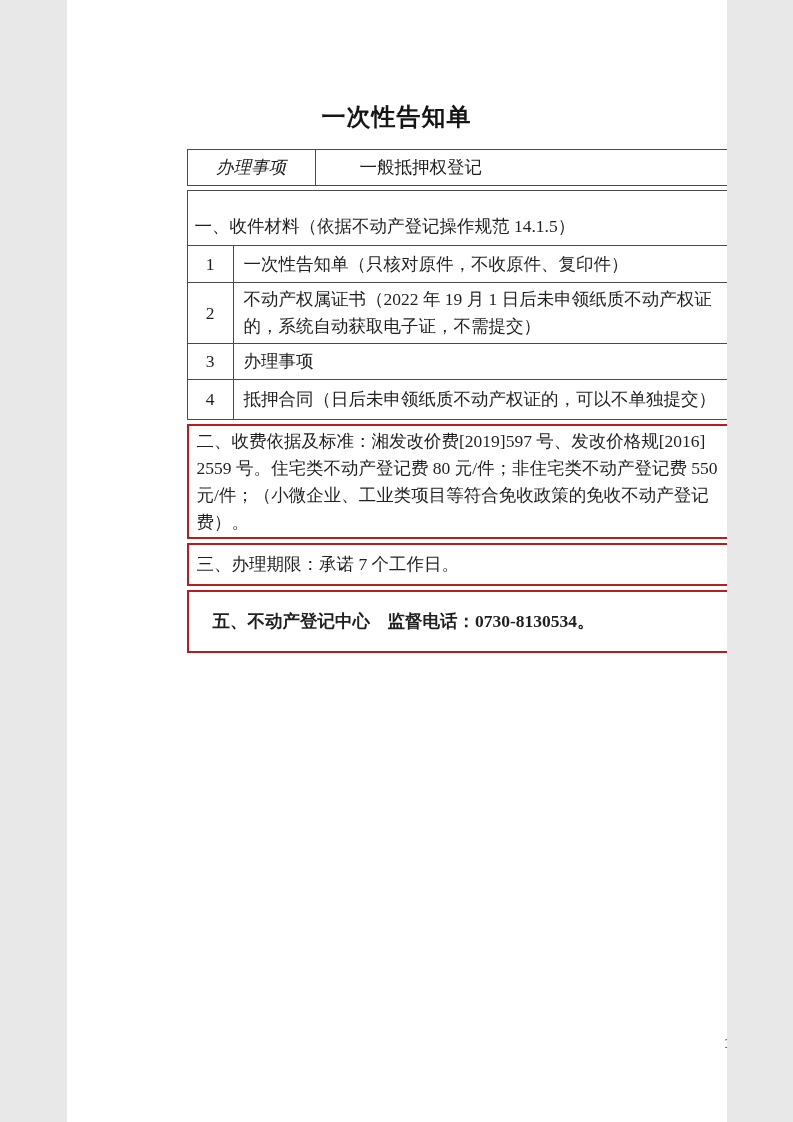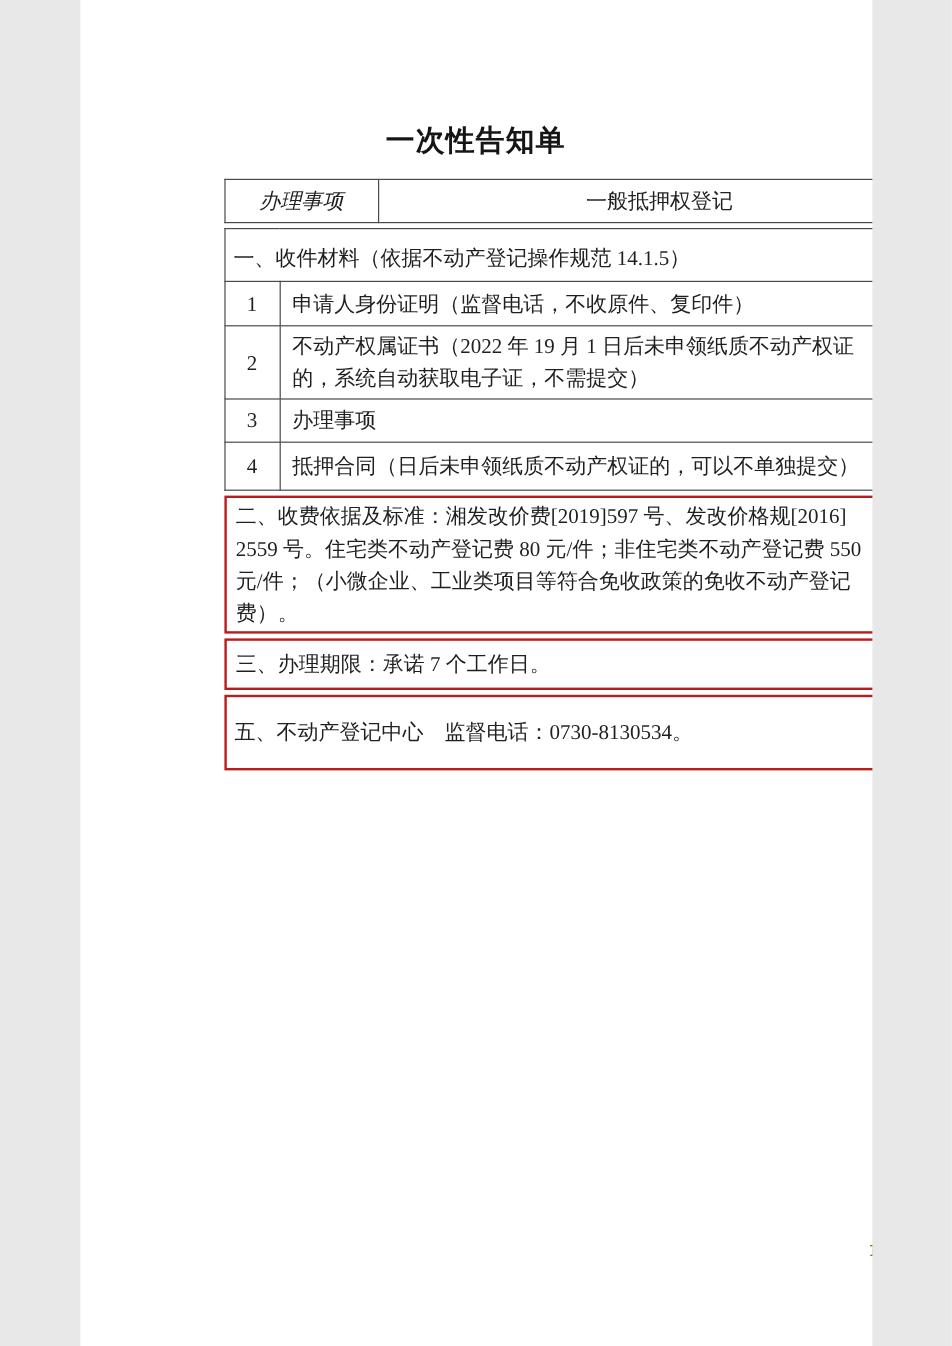--- a/index.html
+++ b/index.html
@@ -43,36 +43,36 @@
   }
   table.tbl td {
     border: 1px solid #4a4a4a;
     vertical-align: middle;
     overflow: hidden;
   }
   .box-a col.c-label { width: 128px; }
   .box-a tr.row-h33 td { height: 33px; }
   .box-a tr.row-h31 td { height: 31px; }
   .box-a td.lbl { text-align: center; font-style: italic; }
-  .box-a td.val { text-align: center; padding-left: 44px; }
+  .box-a td.val { text-align: left; padding-left: 44px; }
   .box-b col.c-num { width: 46px; }
-  .box-b td.sec { height: 38px; padding: 5px 6px 0 7px; font-family: Liberation Serif, serif; }
+  .box-b td.sec { height: 38px; padding: 16px 6px 0 7px; font-family: Liberation Serif, serif; }
   .box-b td.num { text-align: center; }
   .box-b td.txt { padding: 2px 4px 2px 10px; }
   .box-b tr.item-h32 td { height: 32px; }
   .box-b tr.item-h56 td { height: 56px; }
   .box-b tr.item-h31 td { height: 31px; }
   .box-b tr.item-h35 td { height: 35px; }
   .box {
     border: 2px solid #b91c1c;
     margin-bottom: 4px;
     padding: 2px 8px 1px 8px;
   }
   .box.deadline { padding: 6px 8px; }
-  .box.center-row { padding: 16px 7px; }
+  .box.center-row { padding: 16px 24px; font-weight: bold; }
   .page-number {
     position: absolute;
     left: 657px;
     top: 1036px;
     font-family: "DejaVu Sans Mono", "Liberation Mono", monospace;
     font-size: 13px;
     color: #4d7c0f;
   }
 </style>
 </head>
@@ -101,21 +101,21 @@
       <colgroup>
           <col class="c-num">
           <col>
         </colgroup>
       <tbody>
           <tr>
         <td class="sec" colspan="2">一、收件材料（依据不动产登记操作规范 14.1.5）</td>
       </tr>
       <tr class="item-h32">
         <td class="num">1</td>
-        <td class="txt">申请人身份证明（监督电话，不收原件、复印件）</td>
+        <td class="txt">一次性告知单（只核对原件，不收原件、复印件）</td>
       </tr>
       <tr class="item-h56">
         <td class="num">2</td>
         <td class="txt">不动产权属证书（2022 年 19 月 1 日后未申领纸质不动产权证的，系统自动获取电子证，不需提交）</td>
       </tr>
       <tr class="item-h31">
         <td class="num">3</td>
         <td class="txt">办理事项</td>
       </tr>
       <tr class="item-h35">

